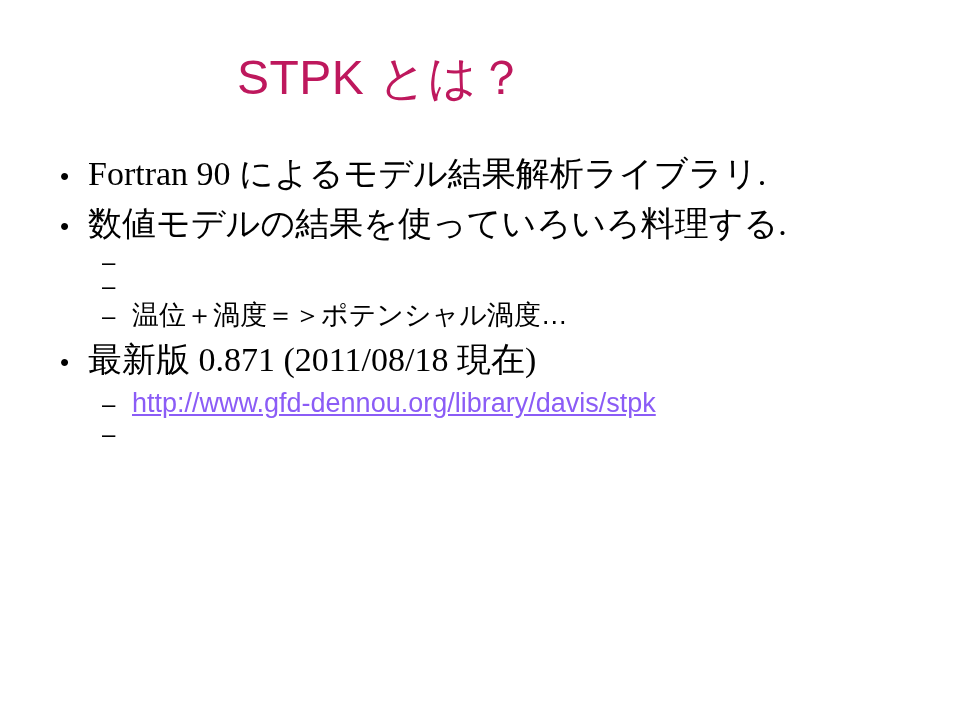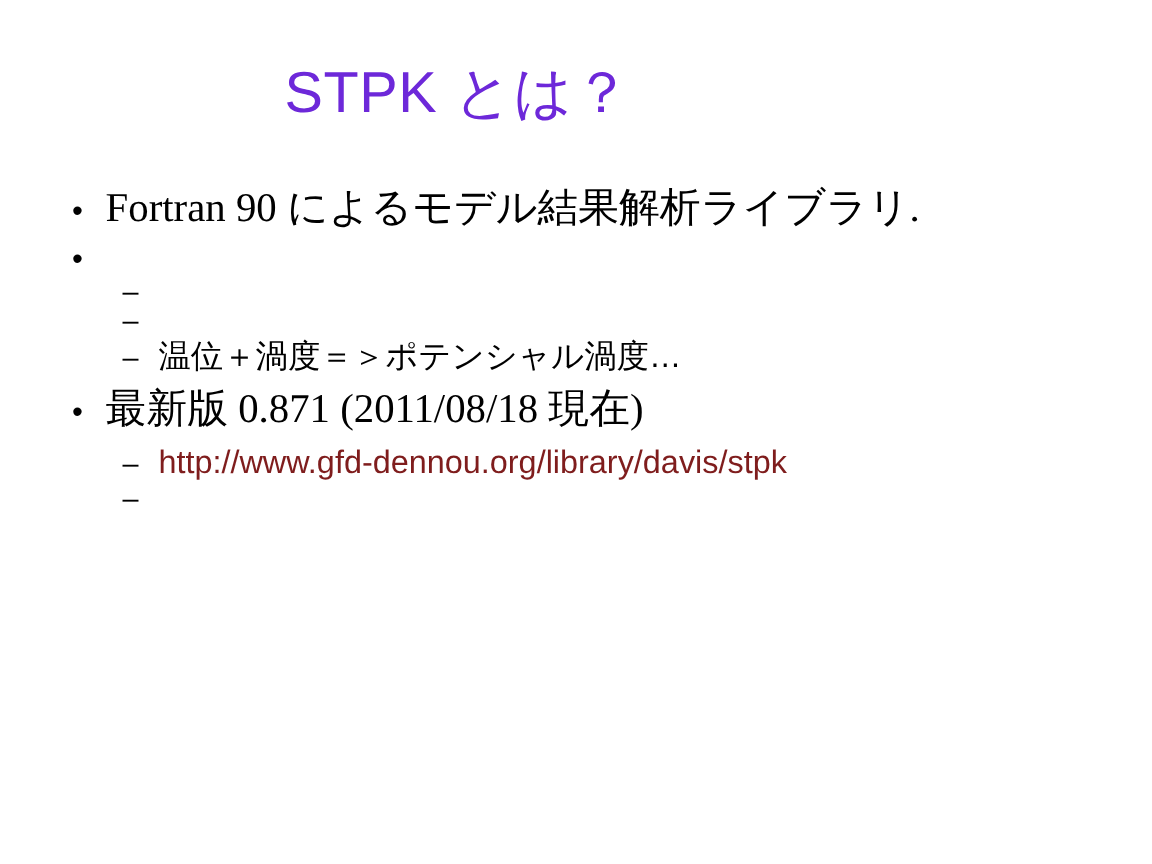--- a/index.html
+++ b/index.html
@@ -26,21 +26,21 @@
   .slide-title {
     position: absolute;
     top: 52px;
     left: 0;
     width: 763px;
     text-align: center;
     font-size: 48px;
     line-height: 1.1;
     font-weight: 400;
     letter-spacing: 0.5px;
-    color: #6d28d9;
+    color: #be185d;
     white-space: nowrap;
   }
 
   
   .body-list {
     position: absolute;
     top: 152px;
     left: 52px;
     width: 880px;
   }
@@ -85,21 +85,22 @@
     text-align: left;
   }
   .lvl2 .text {
     flex: 0 1 auto;
   }
 
   .spacer-1 { height: 6px; }
   .spacer-2 { height: 4px; }
 
   .link {
-    color: #7f1d1d;
+    color: #8b5cf6;
+    text-decoration: underline;
     cursor: pointer;
   }
   .small-ascii {
     font-size: 22px;
   }
 </style>
 </head>
 <body>
 
 <div class="slide">
@@ -110,20 +111,21 @@
 
     <div class="bullet-row lvl1">
       <span class="marker">•</span>
       <span class="text">Fortran 90 によるモデル結果解析ライブラリ.</span>
     </div>
 
     <div class="spacer-1"></div>
 
     <div class="bullet-row lvl1">
       <span class="marker">•</span>
+      <span class="text">数値モデルの結果を使っていろいろ料理する.</span>
     </div>
 
     <div class="spacer-2"></div>
 
     <div class="bullet-row lvl2">
       <span class="marker">–</span>
     </div>
 
     <div class="bullet-row lvl2">
       <span class="marker">–</span>

